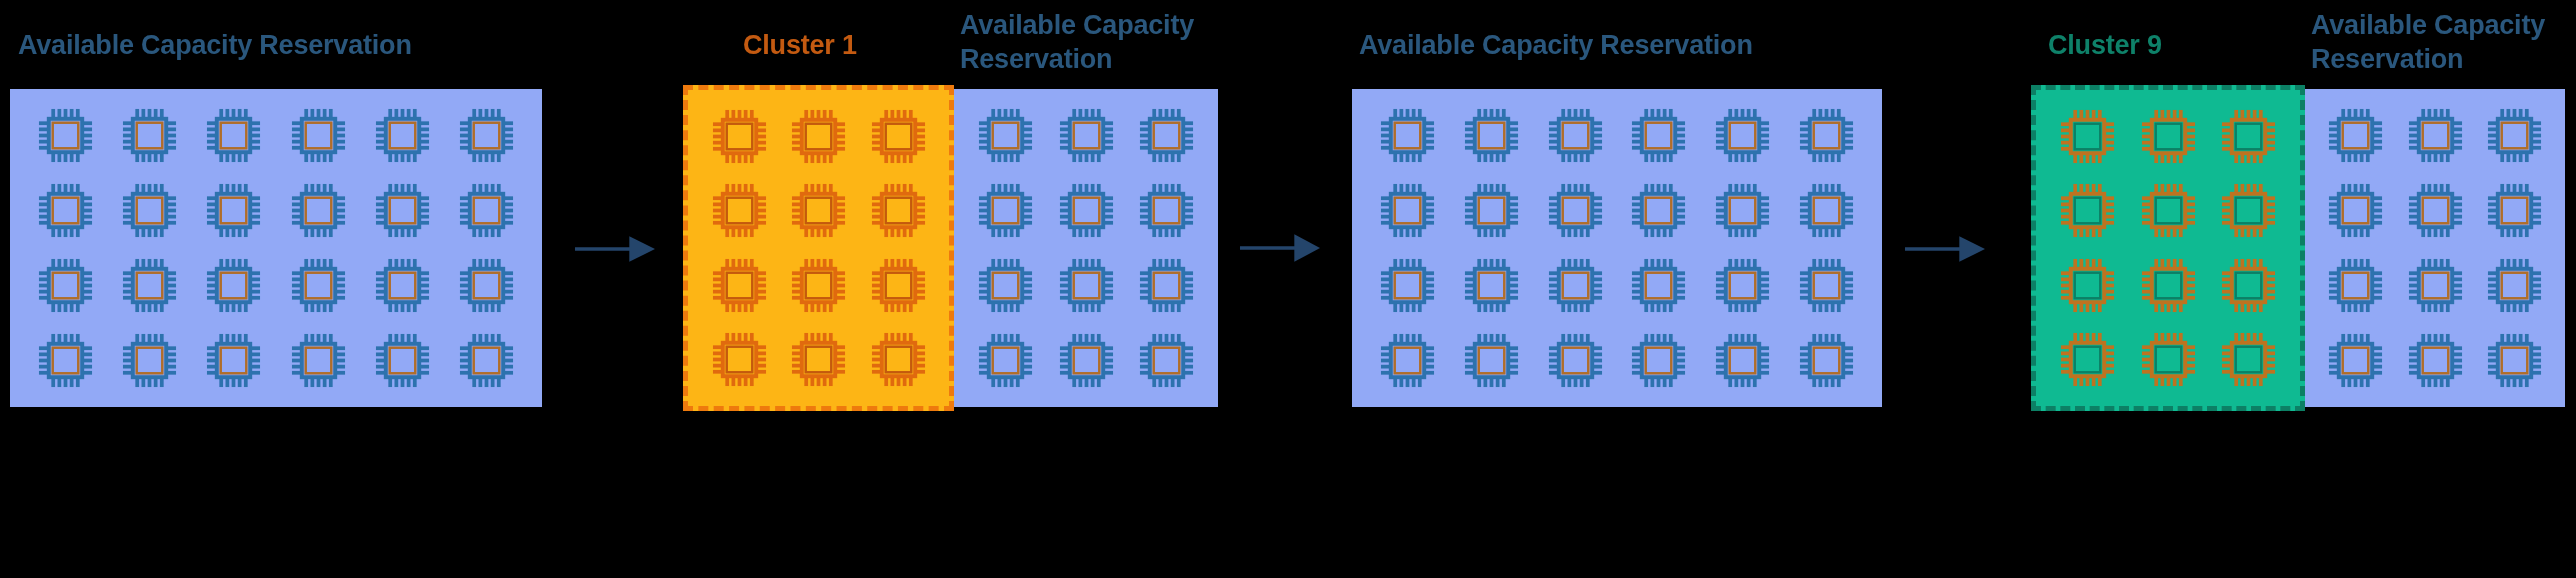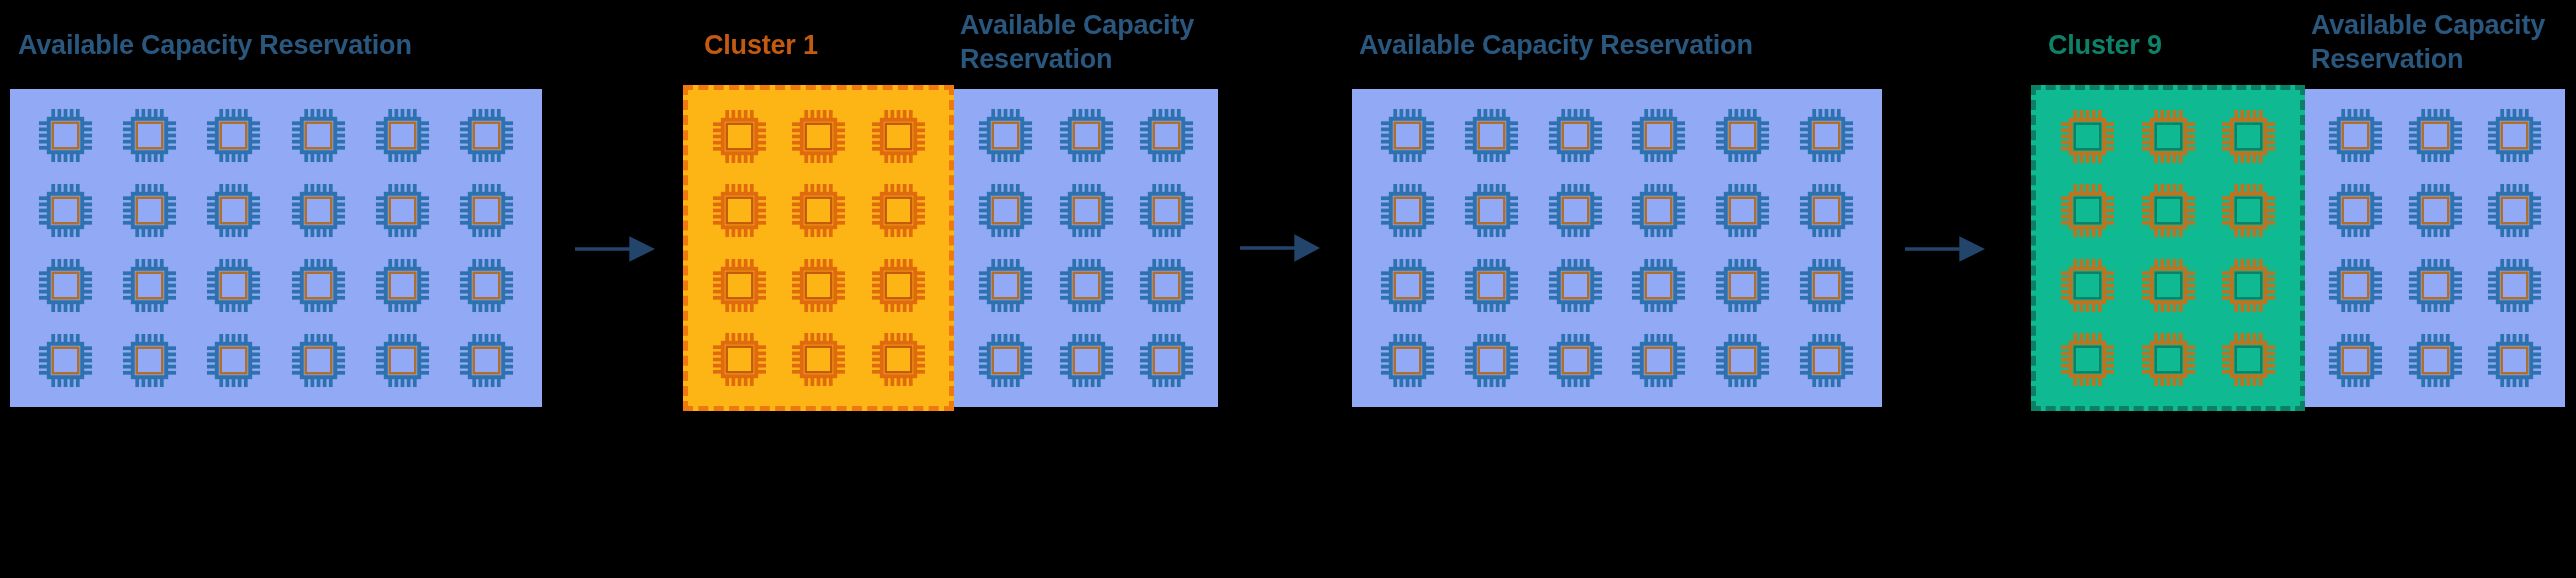--- a/index.html
+++ b/index.html
@@ -12,21 +12,21 @@
   }
   .title{
     position:absolute;
     font-size:27px;font-weight:700;line-height:34px;
     letter-spacing:-0.2px;white-space:nowrap;
   }
   .res-title{color:var(--reservation_title_text,#2A577D);}
   .c1-title{color:var(--cluster1_title_text,#C35A11);}
   .c2-title{color:var(--cluster2_title_text,#0E8169);}
   .t1{left:18px;top:28px;}
-  .ct1{left:704px;top:28px;}
+  .ct1{left:743px;top:28px;}
   .t2{left:960px;top:8px;}
   .t3{left:1359px;top:28px;}
   .ct2{left:2048px;top:28px;}
   .t4{left:2311px;top:8px;}
 
   .panel{position:absolute;background:var(--reservation_panel_fill,#92A9F6);}
   .p1{left:10px;top:89px;width:532px;height:318px;}
   .p3{left:1352px;top:89px;width:530px;height:318px;}
   .panel-wrap{position:absolute;}
   .p2{left:683px;top:85px;width:535px;height:326px;}

